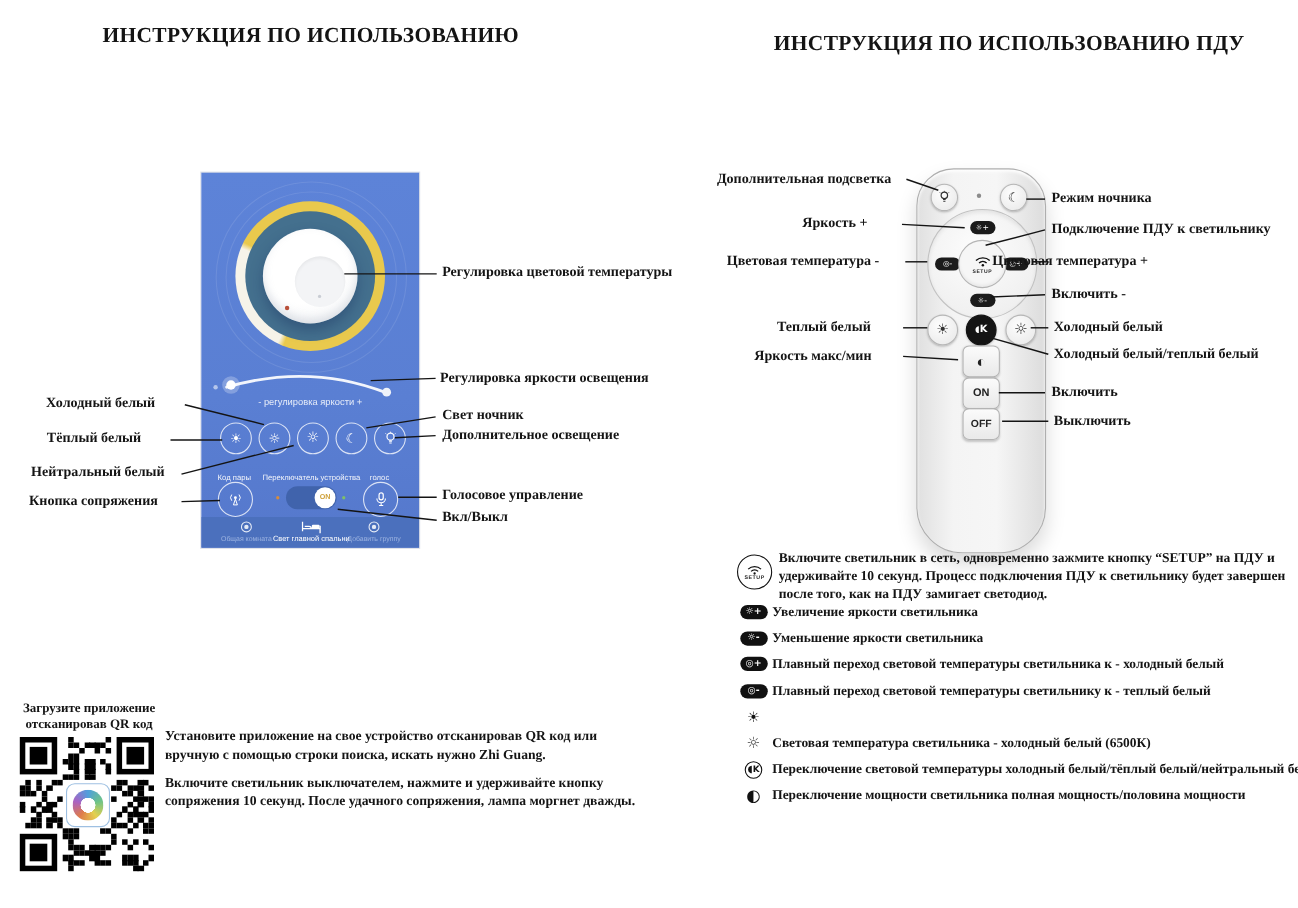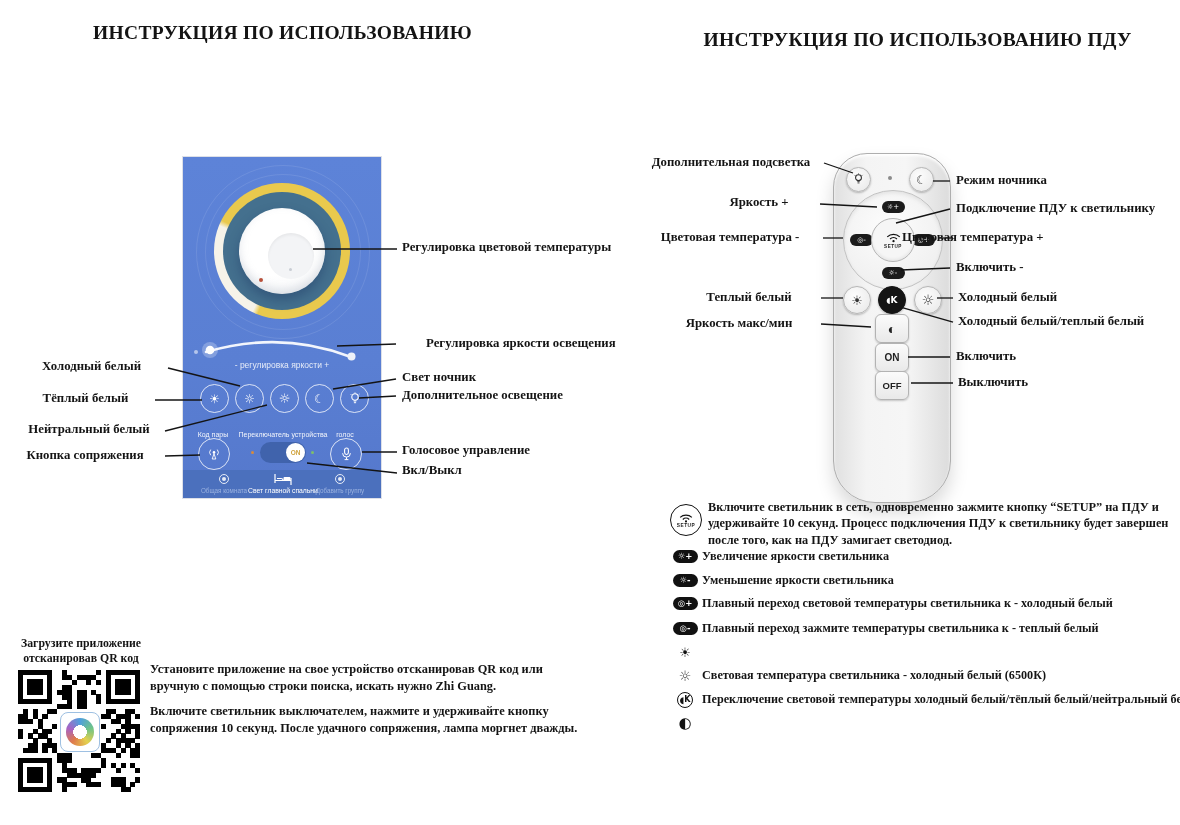--- a/index.html
+++ b/index.html
@@ -188,21 +188,21 @@
     <span class="nav-ic" style="left:157px">
         <span class="nav-circ"></span>
       </span>
     <span class="nav-lbl" style="left:41px">Общая комната</span>
     <span class="nav-lbl active" style="left:100px">Свет главной спальни</span>
     <span class="nav-lbl" style="left:157px">Добавить группу</span>
   </div>
 </div>
 
 <div class="callout" style="left:402px;top:240px">Регулировка цветовой температуры</div>
-<div class="callout" style="left:426px;top:336px">Регулировка яркости освещения</div>
+<div class="callout" style="left:400px;top:336px">Регулировка яркости освещения</div>
 <div class="callout" style="left:402px;top:370px">Свет ночник</div>
 <div class="callout" style="left:402px;top:388px">Дополнительное освещение</div>
 <div class="callout ra" style="left:20px;top:359px;width:143px">Холодный белый</div>
 <div class="callout ra" style="left:20px;top:391px;width:131px">Тёплый белый</div>
 <div class="callout ra" style="left:18px;top:422px;width:142px">Нейтральный белый</div>
 <div class="callout ra" style="left:10px;top:448px;width:150px">Кнопка сопряжения</div>
 <div class="callout" style="left:402px;top:443px">Голосовое управление</div>
 <div class="callout" style="left:402px;top:463px">Вкл/Выкл</div>
 
 <div class="remote">
@@ -297,21 +297,21 @@
 <div class="leg-row" style="top:595px">
   <span class="leg-ic">
       <span class="lpill">◎+</span>
     </span>
   <span class="leg-txt">Плавный переход световой температуры светильника к - холодный белый</span>
 </div>
 <div class="leg-row" style="top:620px">
   <span class="leg-ic">
       <span class="lpill">◎-</span>
     </span>
-  <span class="leg-txt">Плавный переход зажмите температуры светильника к - теплый белый</span>
+  <span class="leg-txt">Плавный переход световой температуры светильнику к - теплый белый</span>
 </div>
 <div class="leg-row" style="top:644px">
   <span class="leg-ic">
       <span class="sun-f">☀</span>
     </span>
 </div>
 <div class="leg-row" style="top:667px">
   <span class="leg-ic">
       <span class="sun-o">☼</span>
     </span>
@@ -320,20 +320,21 @@
 <div class="leg-row" style="top:691px">
   <span class="leg-ic">
       <span class="kic"><span style="font-size:9px">◖</span>K</span>
     </span>
   <span class="leg-txt">Переключение световой температуры холодный белый/тёплый белый/нейтральный белый</span>
 </div>
 <div class="leg-row" style="top:714px">
   <span class="leg-ic">
       <span class="halfc">◐</span>
     </span>
+  <span class="leg-txt">Переключение мощности светильника полная мощность/половина мощности</span>
 </div>
 
 <div class="qr-cap">
   <div>Загрузите приложение</div>
   <div>отсканировав QR код</div>
 </div>
 <div class="qr">
   <div class="finder" style="left:0;top:0"></div>
   <div class="finder" style="right:0;top:0"></div>
   <div class="finder" style="left:0;bottom:0"></div>

